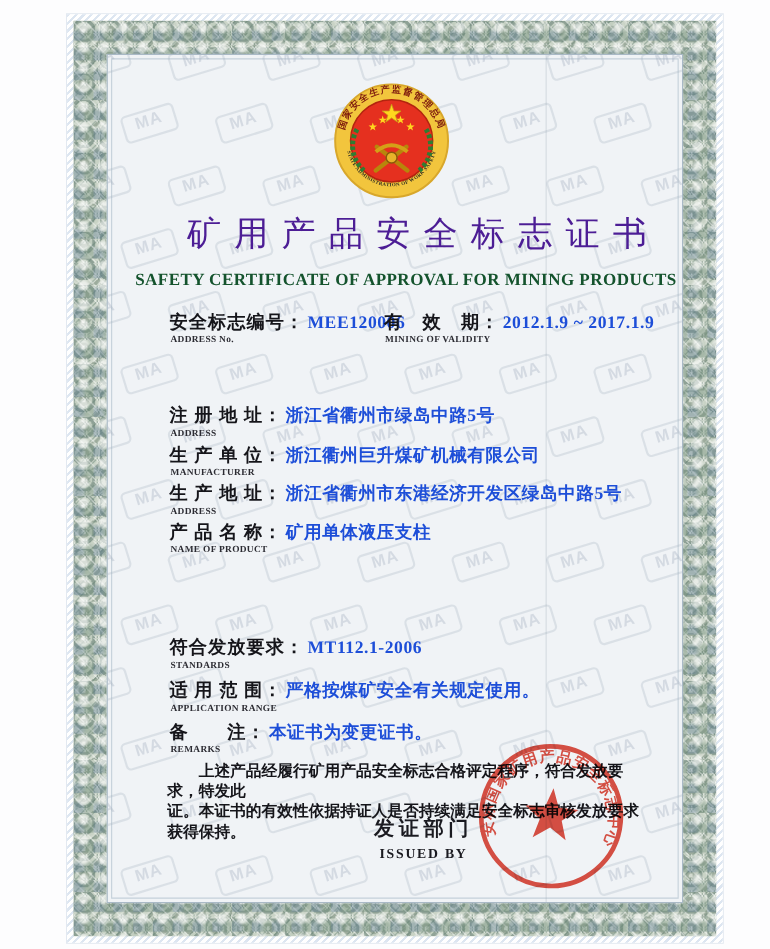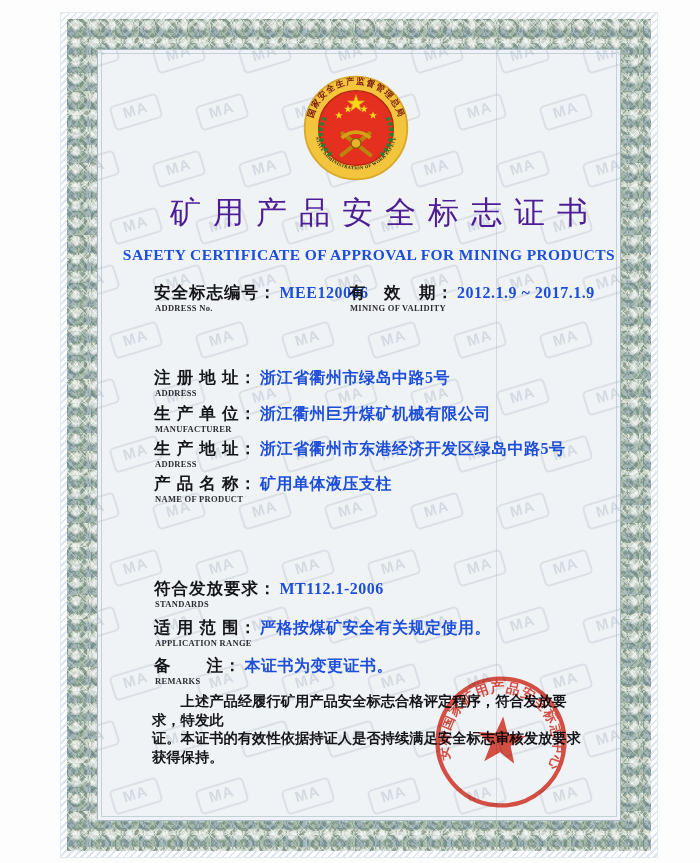--- a/index.html
+++ b/index.html
@@ -27,21 +27,21 @@
   .fold{position:absolute;left:398px;top:0;width:1px;height:100%;background:rgba(140,155,170,.28);}
   .wm{position:absolute;width:46px;height:22px;line-height:22px;text-align:center;
       border:2px solid rgba(163,176,191,.28);border-radius:5px;
       color:rgba(163,176,191,.36);font:bold 15px "Liberation Sans",sans-serif;
       transform:rotate(-17deg);letter-spacing:1px;z-index:0;}
 
   
   .abs{position:absolute;z-index:2;}
   .ctr{left:0;right:0;text-align:center;}
   .title{top:142px;font-size:31px;font-weight:normal;letter-spacing:12px;color:#4c1d95;white-space:nowrap;text-indent:12px;margin-left:40px;}
-  .subtitle{top:196px;font-size:15.5px;font-weight:bold;letter-spacing:.4px;color:#1d4ed8;padding-left:20px;}
+  .subtitle{top:196px;font-size:15.5px;font-weight:bold;letter-spacing:.4px;color:#14532d;padding-left:20px;}
 
   .flabel{font-size:16.5px;font-weight:bold;white-space:pre;letter-spacing:1px;color:#15151a;}
   .fvalue{font-size:16px;font-weight:bold;letter-spacing:.5px;color:#1d4ed8;margin-left:3px;white-space:pre;}
   .fsub{position:absolute;left:1px;top:21px;font-size:8.5px;font-weight:bold;letter-spacing:.3px;color:#2c2c33;white-space:nowrap;}
   .row{position:absolute;left:56px;height:32px;white-space:nowrap;z-index:2;}
 
   .statement{left:54px;width:436px;font-size:14.3px;font-weight:600;line-height:18.5px;color:#15151a;z-index:1;}
   .issued{left:217px;width:140px;text-align:center;}
   .issued .big{font-size:18.5px;font-weight:bold;letter-spacing:4px;color:#1a1a20;}
   .issued .eng{font-size:12.5px;font-weight:bold;letter-spacing:1.6px;color:#1a1a20;margin-top:4px;}
@@ -226,20 +226,24 @@
           <div class="row" style="top:605px">
             <span class="flabel">备　　注：</span><span class="fvalue">本证书为变更证书。</span>
             <div class="fsub">REMARKS</div>
           </div>
 
           <div class="abs statement" style="top:642px">
             <div style="text-indent:2em">上述产品经履行矿用产品安全标志合格评定程序，符合发放要求，特发此</div>
             <div>证。本证书的有效性依据持证人是否持续满足安全标志审核发放要求获得保持。</div>
           </div>
 
+          <div class="abs issued" style="top:690px">
+            <div class="big">发证部门</div>
+            <div class="eng">ISSUED BY</div>
+          </div>
 
           <svg class="abs seal" viewBox="0 0 150 150">
             <defs>
               <path id="sealArc" d="M 40,122 A 56,56 0 1 1 110,122"></path>
             </defs>
             <circle cx="75" cy="75" r="67" fill="none" stroke="#dd3a2b" stroke-width="4.5"></circle>
             <path d="M75,48 L81.5,66.1 L100.7,66.7 L85.5,78.4 L90.9,96.8 L75,86 L59.1,96.8 L64.5,78.4 L49.3,66.7 L68.5,66.1 Z" fill="#dd3a2b"></path>
             <text font-size="14.5" font-weight="bold" fill="#dd3a2b" letter-spacing="1" font-family="Liberation Serif,serif">
               <textPath href="#sealArc" startOffset="50%" text-anchor="middle">安标国家矿用产品安全标志中心</textPath>
             </text>

